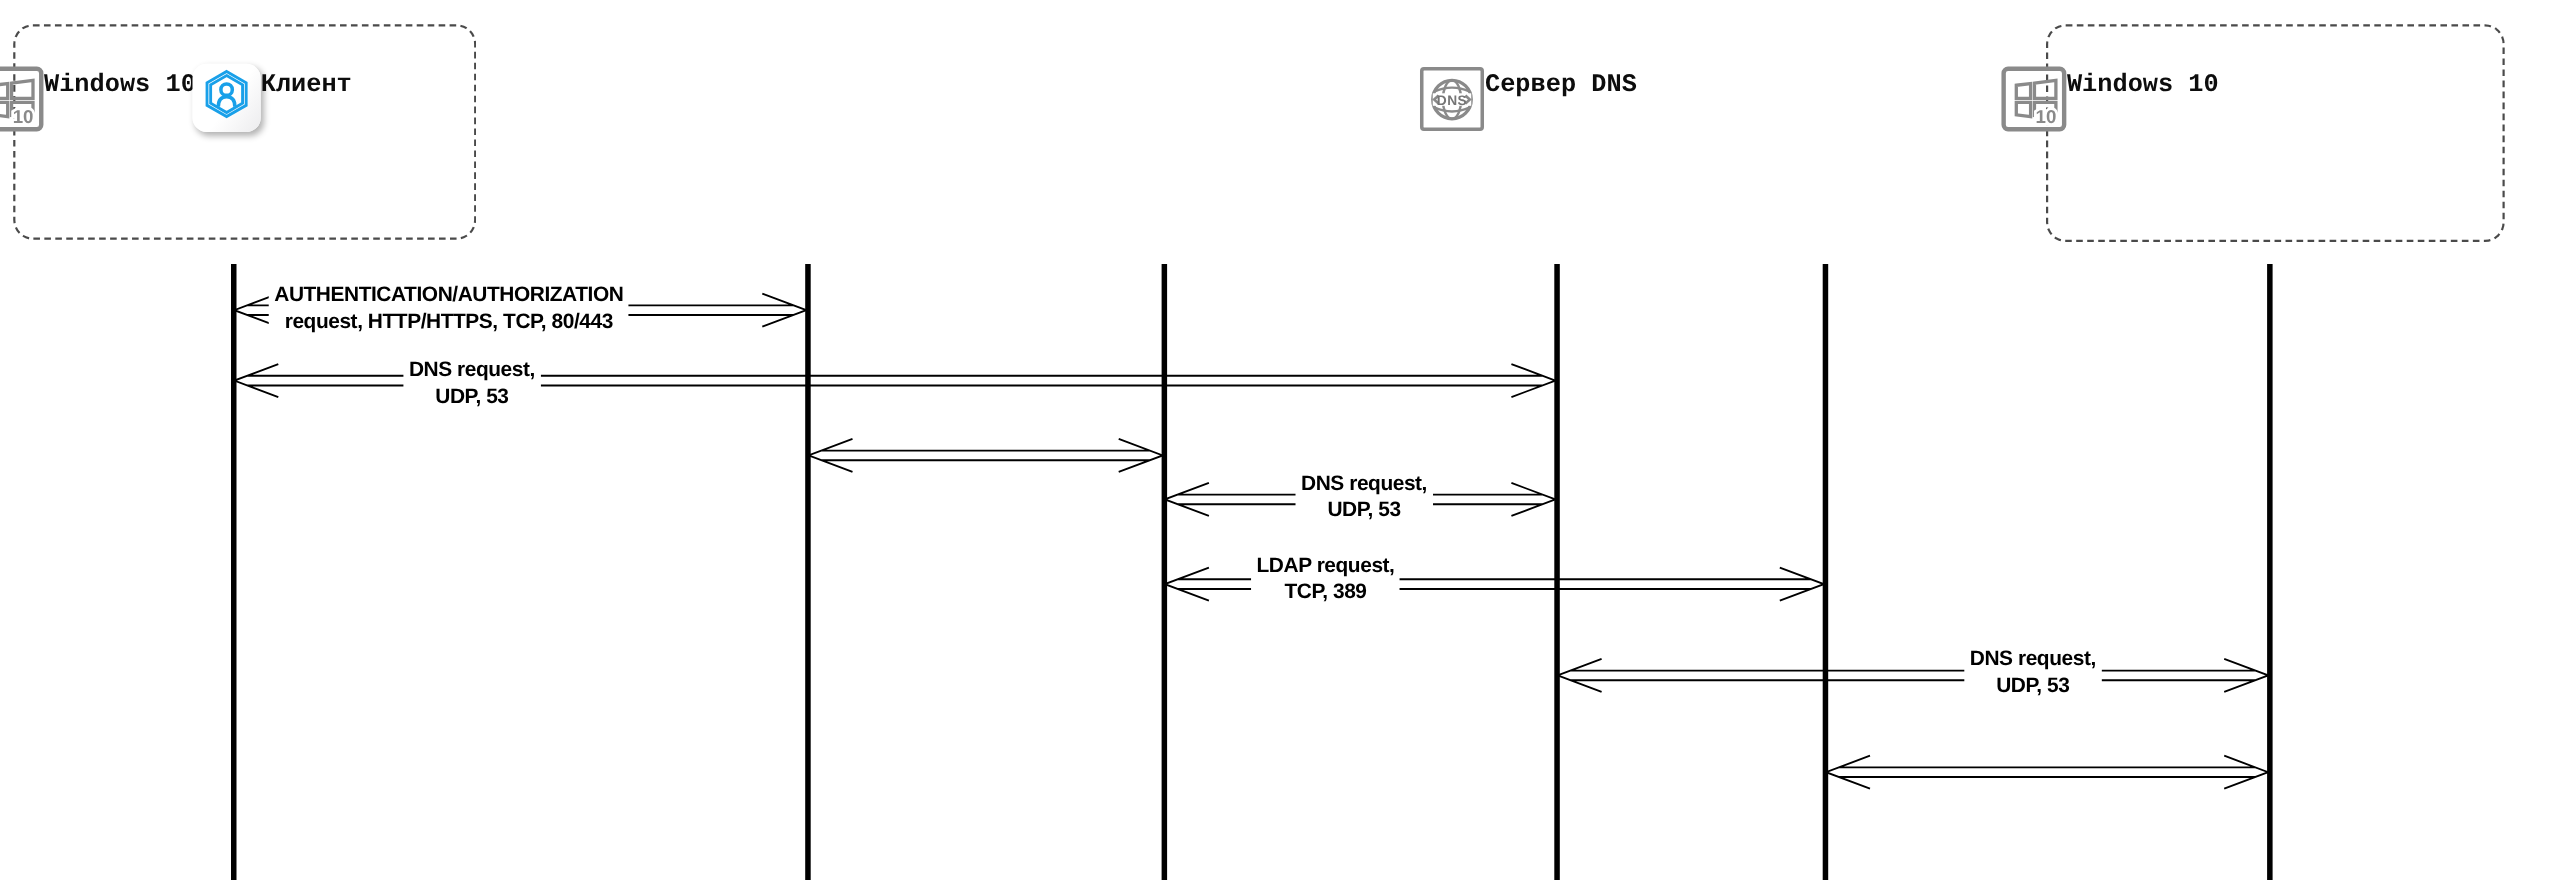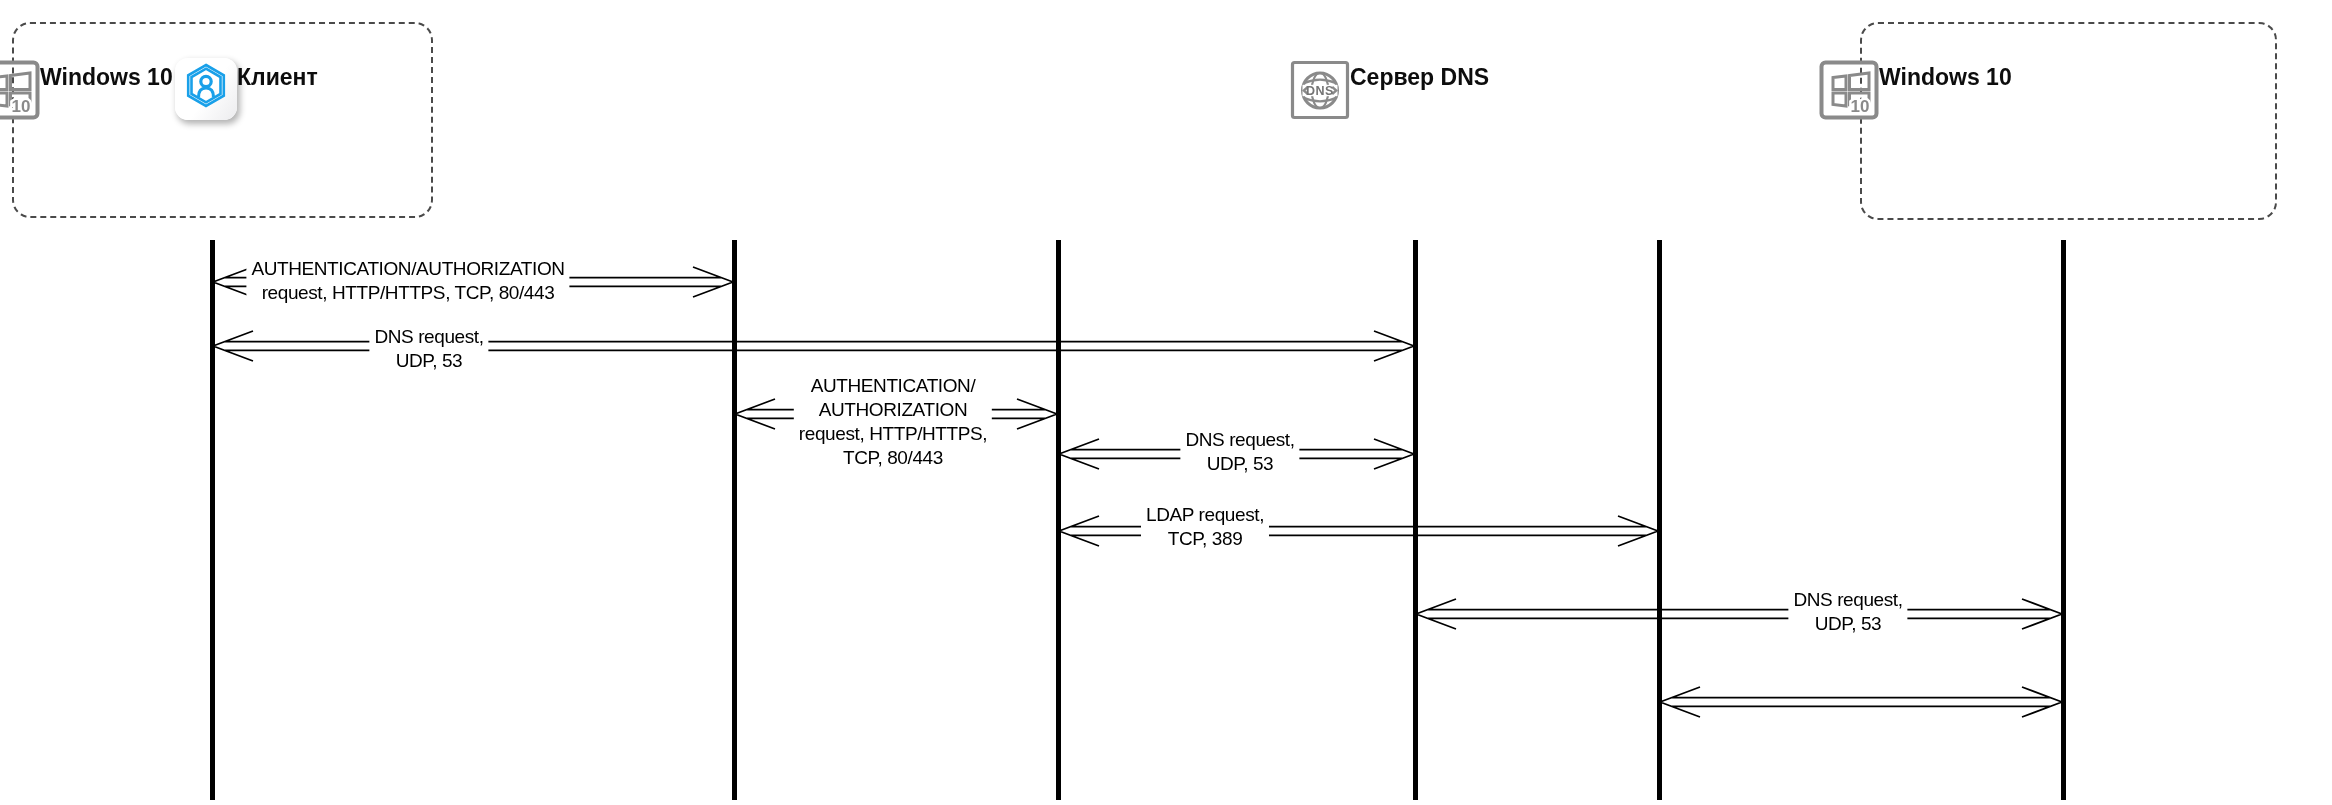--- a/index.html
+++ b/index.html
@@ -3,29 +3,29 @@
 <meta charset="utf-8">
 <style>
   html,body{margin:0;padding:0;background:#fff;}
   .canvas{position:relative;width:2332px;height:805px;background:#fff;overflow:hidden;
           font-family:"Liberation Sans",sans-serif;}
   .group-box{position:absolute;border:2px dashed #4a4a4a;border-radius:18px;background:transparent;}
   .group-box.left{left:12px;top:22px;width:417px;height:192px;}
   .group-box.right{left:1860px;top:22px;width:413px;height:194px;}
   .node{position:absolute;top:50px;width:240px;display:flex;flex-direction:row;align-items:flex-start;}
   .node .iconwrap{height:70px;display:flex;align-items:flex-end;justify-content:center;}
-  .node-label{margin-top:14px;font-family:Liberation Sans, sans-serif;font-weight:700;
+  .node-label{margin-top:14px;font-family:Liberation Mono, monospace;font-weight:700;
               font-size:23px;color:#0d0d0d;white-space:nowrap;line-height:26px;}
   .appsq{border-radius:13px;background:linear-gradient(125deg,#ffffff 55%,#ececee 100%);
          box-shadow:2.5px 3.5px 6px rgba(0,0,0,.30);}
   .lifeline{position:absolute;top:240px;height:560px;width:5px;background:#000;}
   .arrow{position:absolute;}
   .arrow path{stroke:#000;stroke-width:1.7;fill:none;}
   .msg{position:absolute;transform:translateX(-50%);background:#fff;text-align:center;
-       font-weight:400;font-size:19px;line-height:24px;letter-spacing:-0.4px;color:#000;
+       font-weight:700;font-size:19px;line-height:24px;letter-spacing:-0.4px;color:#000;
        padding:0 5px;white-space:nowrap;}
   .msg span{display:block;}
   svg text{font-family:"Liberation Sans",sans-serif;}
 </style>
 </head>
 <body>
 
 <div class="canvas">
 
   <div class="group-box left"></div>
@@ -117,26 +117,20 @@
     <path d="M41,5 L1,20 L41,35 M1162,5 L1202,20 L1162,35 M13,15.6 H1190 M13,24.4 H1190"></path>
   </svg>
   <div class="msg" style="left:429px;top:325px">
     <span>DNS request,</span>
     <span>UDP, 53</span>
   </div>
 
   <svg class="arrow" style="left:734px;top:394px" width="324" height="40">
     <path d="M41,5 L1,20 L41,35 M283,5 L323,20 L283,35 M13,15.6 H311 M13,24.4 H311"></path>
   </svg>
-  <div class="msg" style="left:893px;top:374px">
-    <span>AUTHENTICATION/</span>
-    <span>AUTHORIZATION</span>
-    <span>request, HTTP/HTTPS,</span>
-    <span>TCP, 80/443</span>
-  </div>
 
   <svg class="arrow" style="left:1058px;top:434px" width="357" height="40">
     <path d="M41,5 L1,20 L41,35 M316,5 L356,20 L316,35 M13,15.6 H344 M13,24.4 H344"></path>
   </svg>
   <div class="msg" style="left:1240px;top:428px">
     <span>DNS request,</span>
     <span>UDP, 53</span>
   </div>
 
   <svg class="arrow" style="left:1058px;top:511px" width="601" height="40">

